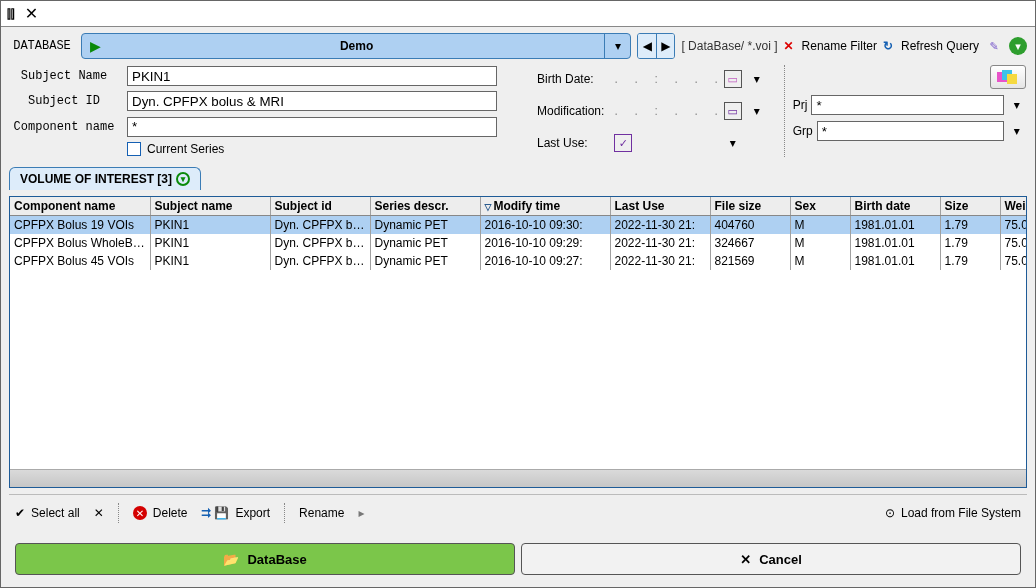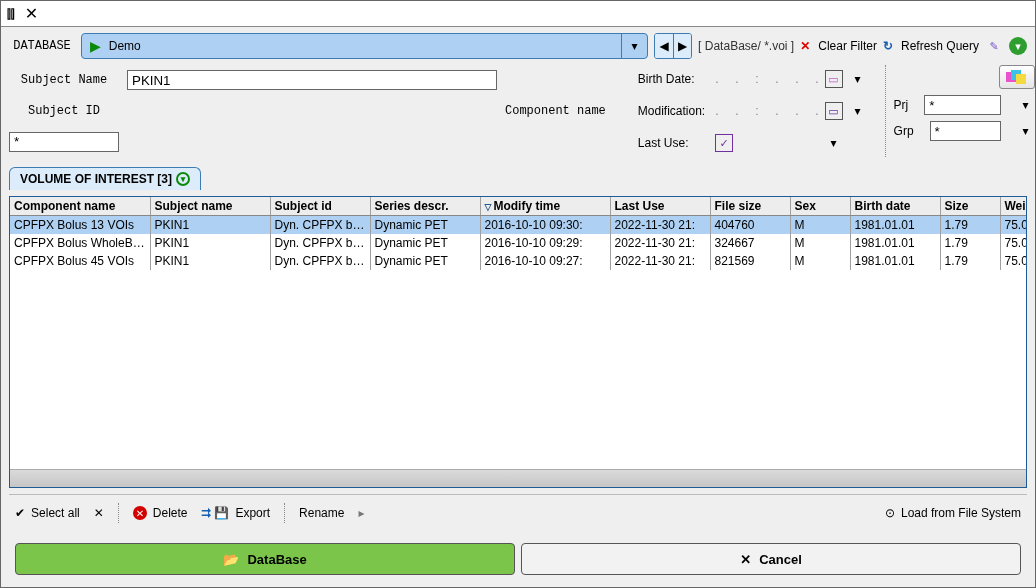--- a/index.html
+++ b/index.html
@@ -8,39 +8,39 @@
   .window{width:1036px;height:588px;border:1px solid #666;display:flex;flex-direction:column;background:#EFEFEF;}
   .titlebar{display:flex;align-items:center;height:26px;padding:0 6px;background:#FFFFFF;border-bottom:1px solid #888;}
   .title-icon{font-weight:bold;margin-right:6px;}
   .title-text{flex:1;}
   .close-x{font-size:16px;padding:0 4px;cursor:pointer;}
   .main{display:flex;flex-direction:column;padding:6px 8px;gap:6px;flex:1;overflow:hidden;}
   .dbrow{display:flex;align-items:center;gap:6px;}
   .lbl{display:inline-block;text-align:center;font-family:Liberation Mono, monospace;}
   .db-dd{display:flex;align-items:center;background:var(--panel-blue);border:1px solid #3B7CB5;border-radius:4px;height:26px;flex:1;}
   .db-dd .play{color:#0A8A0A;margin:0 8px;font-size:14px;}
-  .db-dd .name{font-weight:normal;flex:1;}
+  .db-dd .name{font-weight:bold;flex:1;text-align:center;}
   .db-dd .dd-caret{width:26px;border-left:1px solid #3B7CB5;text-align:center;height:100%;line-height:24px;}
   .navbtns{display:flex;border:1px solid #3B7CB5;border-radius:3px;overflow:hidden;}
   .navbtns span{display:inline-block;width:18px;height:24px;line-height:24px;text-align:center;background:#DDECFA;}
   .navbtns span+span{border-left:1px solid #3B7CB5;}
   .link{color:#333;}
   .red{color:#D00;font-weight:bold;margin-right:2px;}
   .blue-refresh{color:#1560B3;font-weight:bold;margin-right:2px;}
   .iconbtn{display:inline-flex;width:18px;height:18px;border-radius:9px;align-items:center;justify-content:center;font-size:11px;}
   .green-circ{background:#2E9E2E;color:#fff;}
   .filterarea{display:grid;grid-template-columns:110px 370px 1fr;gap:3px 8px;align-items:center;}
   .tinput{border:1px solid #666;height:20px;padding:1px 4px;background:#FFF;width:100%;}
   .right-filters{display:grid;grid-template-columns:auto 1fr auto auto auto;grid-template-rows:repeat(3,28px);align-items:center;gap:4px 6px;margin-left:20px;}
   .right-filters .lbl2{padding-right:4px;}
   .minibox{width:40px;height:20px;border:1px solid #666;padding:1px 3px;background:#FFF;}
   .miniym{width:28px;}
   .sqbtn{width:18px;height:18px;border:1px solid #555;display:inline-flex;align-items:center;justify-content:center;font-size:11px;}
   .caretbtn{width:18px;text-align:center;}
-  .prjgrp{display:grid;grid-template-columns:auto 1fr auto;gap:16px;align-items:center;}
+  .prjgrp{display:grid;grid-template-columns:auto 1fr auto;gap:4px;align-items:center;}
   .tabrow{display:flex;margin-top:4px;}
   .tab{display:flex;align-items:center;gap:4px;padding:4px 10px;background:#DDECFA;border:1px solid #3B7CB5;border-bottom:none;border-radius:6px 6px 0 0;font-weight:bold;}
   .tab .circ{width:14px;height:14px;border:2px solid #0A8A0A;border-radius:50%;display:inline-flex;align-items:center;justify-content:center;font-size:9px;color:#0A8A0A;}
   .table-wrap{border:1px solid #1E5B97;background:#FFF;flex:1;display:flex;flex-direction:column;overflow:hidden;}
   .table-scroll{flex:1;overflow:auto;}
   table{border-collapse:collapse;table-layout:fixed;width:1030px;}
   th,td{border-right:1px solid var(--grid);padding:2px 4px;text-align:left;white-space:nowrap;text-overflow:ellipsis;overflow:hidden;font-size:12px;height:17px;}
   thead th{background:#EDEDED;border-bottom:1px solid #888;position:relative;font-weight:bold;}
   thead th .sort{font-size:9px;color:#2A5B8F;margin-right:2px;}
   tbody tr.sel td{background:var(--sel-blue);}
@@ -74,41 +74,46 @@
         <span class="name">Demo</span>
         <span class="dd-caret">▾</span>
       </div>
       <div class="navbtns">
         <span>◀</span>
         <span>▶</span>
       </div>
       <span class="link">[ DataBase/ *.voi ]</span>
       <span class="action">
           <span class="red">✕</span>
-          <span>Clear Filter</span>
+          <span>Rename Filter</span>
         </span>
       <span class="action">
           <span class="blue-refresh">↻</span>
           <span>Refresh Query</span>
         </span>
       <span class="iconbtn" style="color:#7B5CCB">✎</span>
       <span class="iconbtn green-circ">▾</span>
     </div>
 
     <div style="display:flex;gap:12px;">
       <div class="filterarea" style="flex-shrink:0;">
         <span class="lbl">Subject Name</span>
         <input class="tinput" value="PKIN1" style="">
         <span></span>
         <span class="lbl">Subject ID</span>
+        <input class="tinput" value="Dyn. CPFPX bolus &amp; MRI" style="">
         <span></span>
         <span class="lbl">Component name</span>
         <input class="tinput" value="*" style="">
         <span></span>
         <span></span>
+        <div class="cs-wrap">
+          <span class="chk"></span>
+          <span>Current Series</span>
+        </div>
       </div>
 
       <div class="right-filters">
         <span class="lbl2">Birth Date:</span>
         <span style="color:#888">.&nbsp;&nbsp;&nbsp;&nbsp;&nbsp;.&nbsp;&nbsp;&nbsp;&nbsp;&nbsp;:&nbsp;&nbsp;&nbsp;&nbsp;&nbsp;.&nbsp;&nbsp;&nbsp;&nbsp;&nbsp;.&nbsp;&nbsp;&nbsp;&nbsp;&nbsp;.</span>
         <span class="sqbtn" style="color:#C060C0">▭</span>
         <span class="caretbtn">▾</span>
         <span></span>
 
         <span class="lbl2">Modification:</span>
@@ -179,21 +184,21 @@
                 <th>Last Use</th>
                 <th>File size</th>
                 <th>Sex</th>
                 <th>Birth date</th>
                 <th>Size</th>
                 <th>Weig</th>
               </tr>
             </thead>
           <tbody id="tb">
               <tr class="sel">
-                <td>CPFPX Bolus 13 VOIs</td>
+                <td>CPFPX Bolus 19 VOIs</td>
                 <td>PKIN1</td>
                 <td>Dyn. CPFPX bolu</td>
                 <td>Dynamic PET</td>
                 <td>2016-10-10 09:30:</td>
                 <td>2022-11-30 21:</td>
                 <td>404760</td>
                 <td>M</td>
                 <td>1981.01.01</td>
                 <td>1.79</td>
                 <td>75.0</td>

